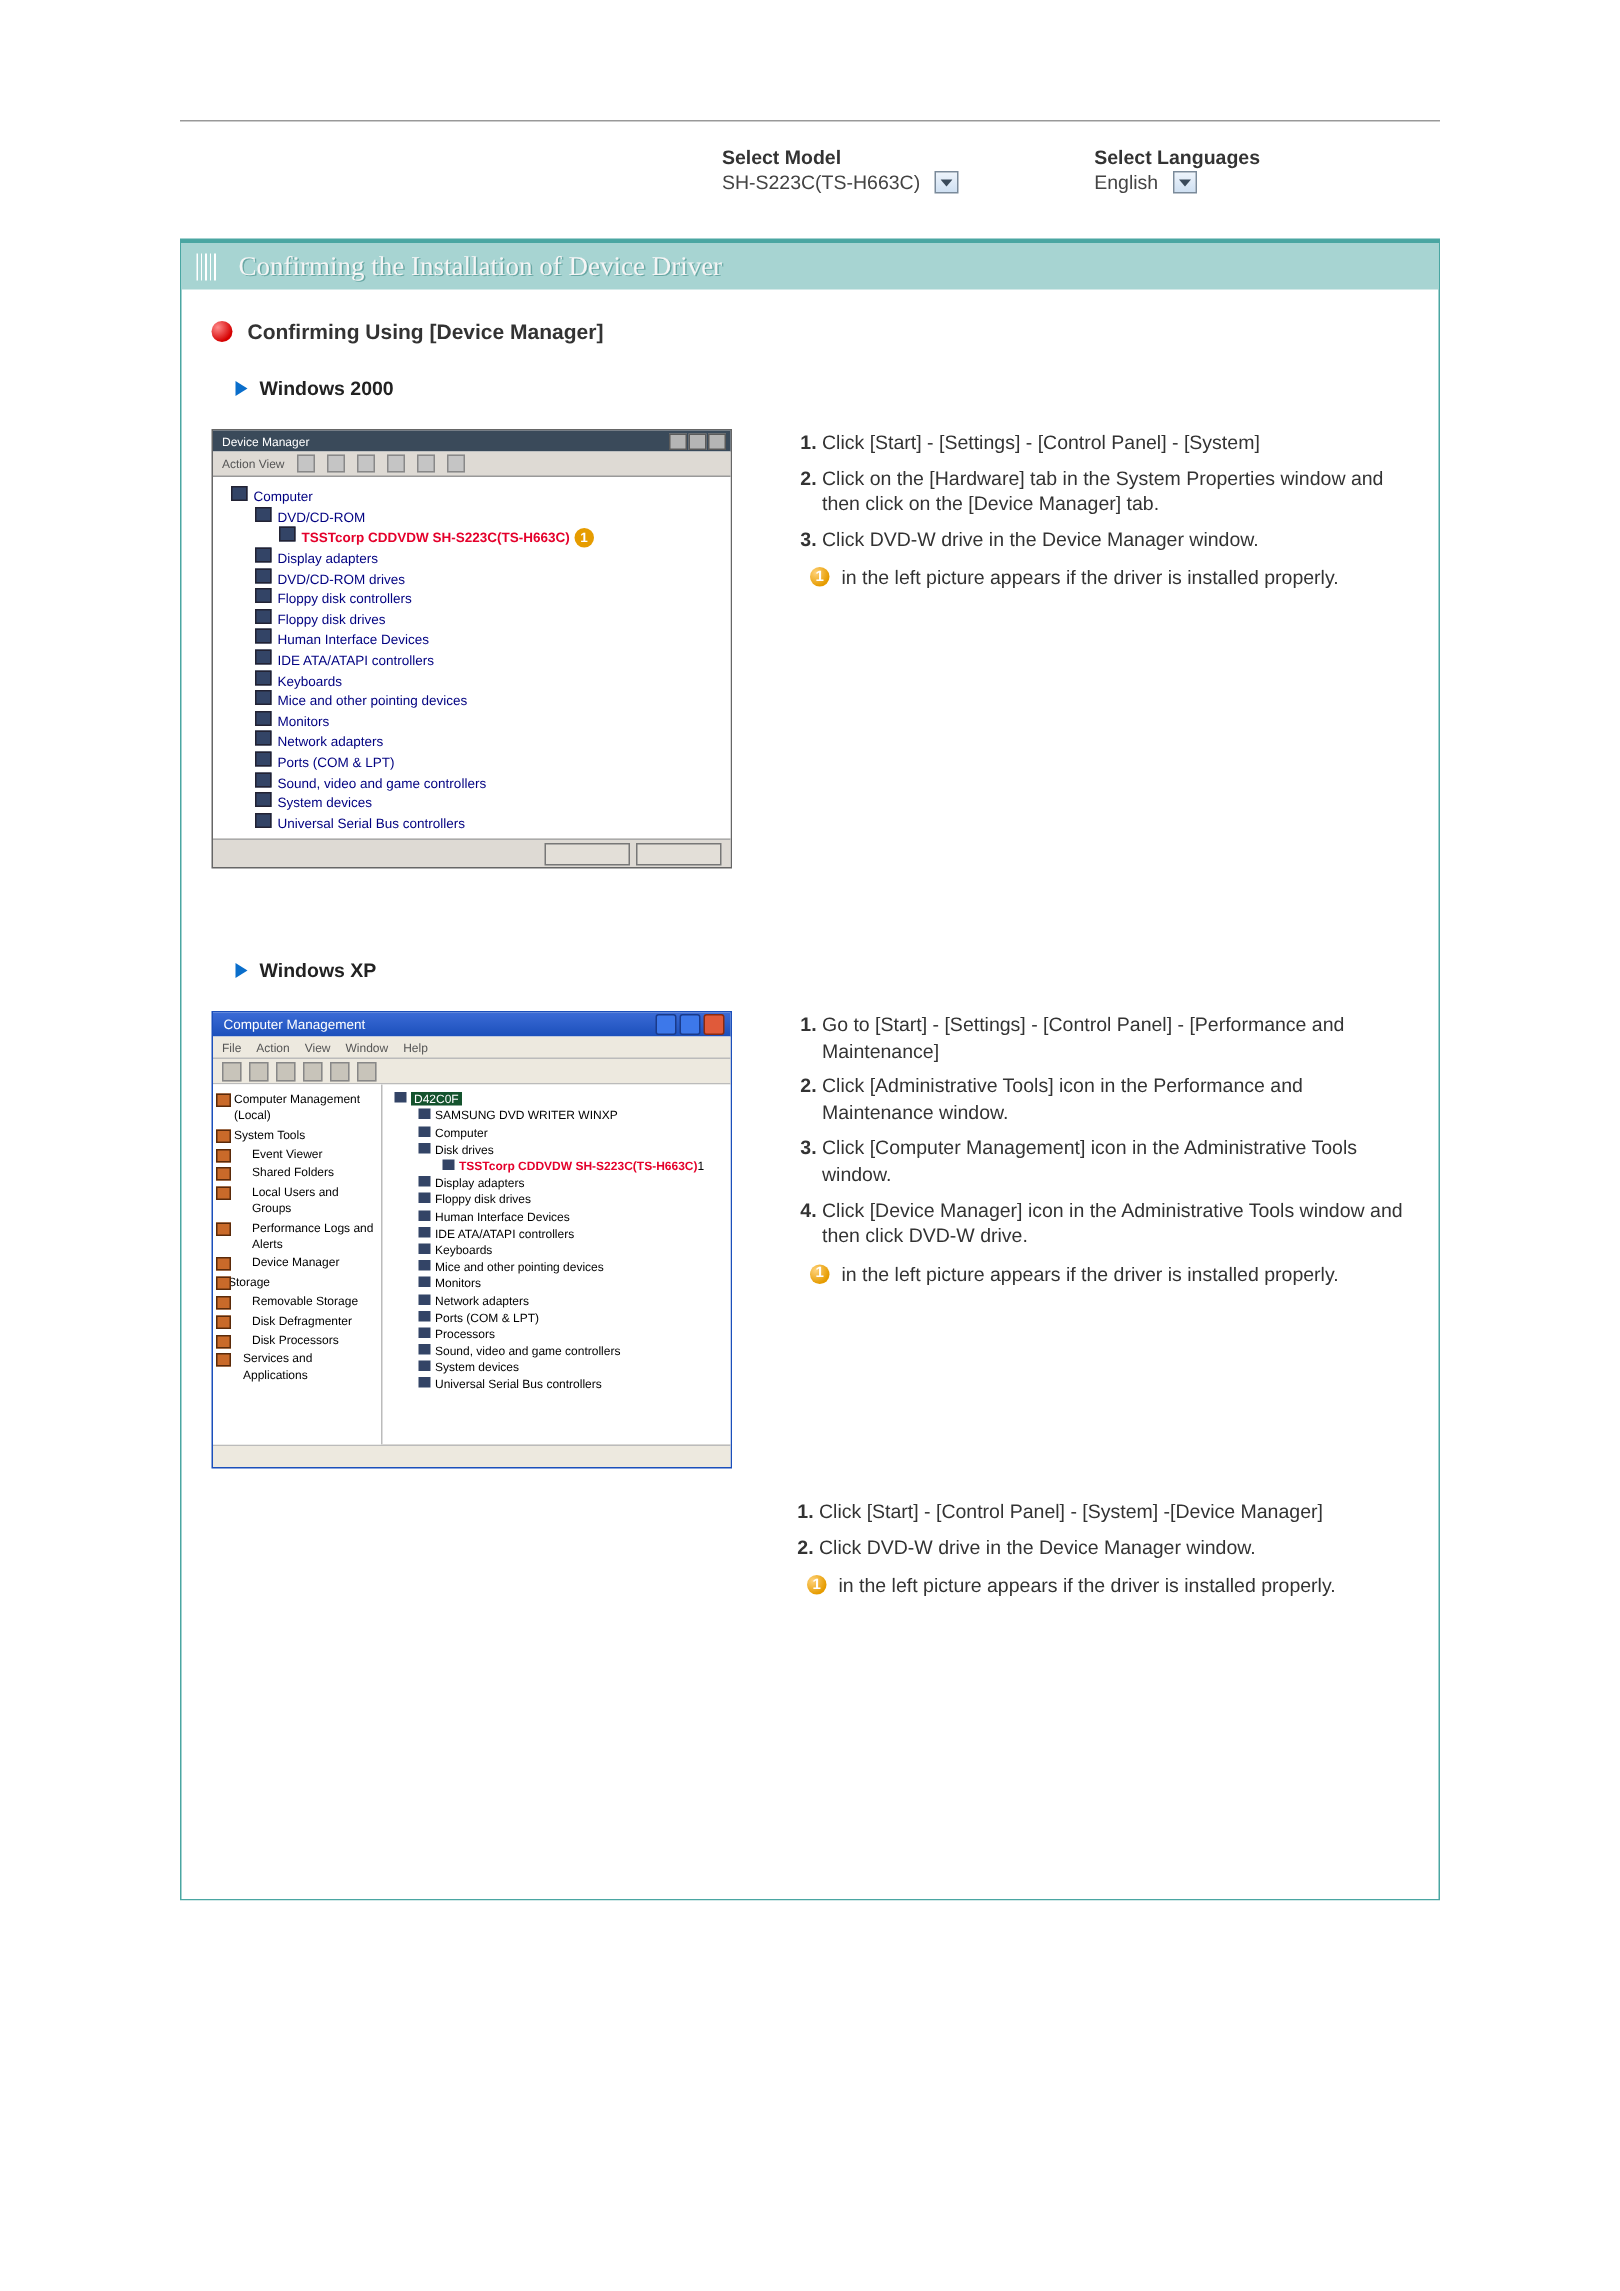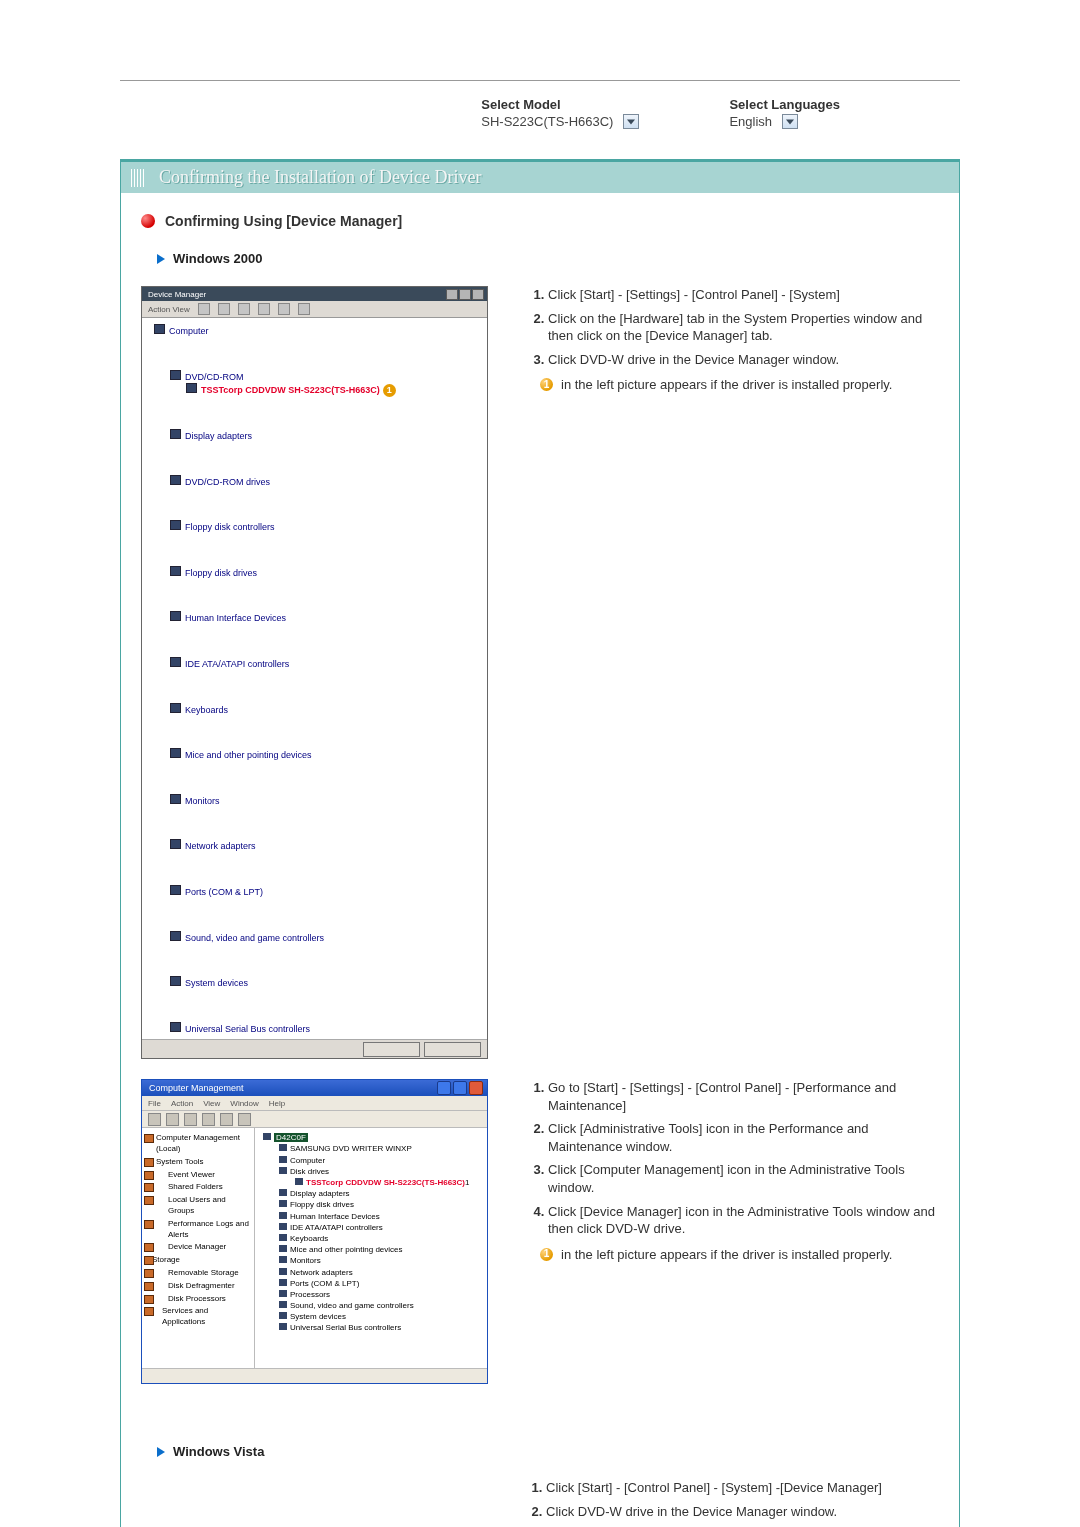--- a/index.html
+++ b/index.html
@@ -143,21 +143,21 @@
   }
   .tree {
     background: #fff;
     font-size: 9px;
     color: #010180;
     padding: 6px 4px 4px 8px;
     line-height: 1.4;
     min-height: 195px;
   }
   .tree .lvl1 { margin-left: 4px; }
-  .tree .lvl2 { margin-left: 20px; margin-top: 32px; }
+  .tree .lvl2 { margin-left: 20px; }
   .tree .lvl3 { margin-left: 36px; }
   .tree .ic {
     display: inline-block;
     width: 9px; height: 8px;
     background: #346;
     margin-right: 4px;
     border: 1px solid #223;
   }
   .tree .highlight {
     color: #e4002b;
@@ -420,20 +420,24 @@
           <li><span>Click on the [Hardware] tab in the System Properties window and then click on the [Device Manager] tab.</span></li>
           <li><span>Click DVD-W drive in the Device Manager window.</span></li>
         </ol>
         <div class="proper">
           <span class="orb">1</span>
           <span> in the left picture appears if the driver is installed properly.</span>
         </div>
       </div>
     </div>
 
+    <div class="sub-row" style="margin-top:60px">
+      <div class="blue-arrow"></div>
+      <div class="sub-title">Windows XP</div>
+    </div>
 
     <div class="two-col">
       <div class="shot shot-xp">
         <div class="xp-tb">
           <span>Computer Management</span>
           <div class="xp-ctrl">
             <div class="xp-min"></div>
             <div class="xp-max"></div>
             <div class="xp-close"></div>
           </div>
@@ -499,24 +503,20 @@
           <li><span>Click [Computer Management] icon in the Administrative Tools window.</span></li>
           <li><span>Click [Device Manager] icon in the Administrative Tools window and then click DVD-W drive.</span></li>
         </ol>
         <div class="proper">
           <span class="orb">1</span>
           <span> in the left picture appears if the driver is installed properly.</span>
         </div>
       </div>
     </div>
 
-    <div class="sub-row" style="margin-top:60px">
-      <div class="blue-arrow"></div>
-      <div class="sub-title">Windows Vista</div>
-    </div>
 
     <div class="two-col">
       <div class="shot"></div>
       <div class="instr">
         <ol>
           <li><span>Click [Start] - [Control Panel] - [System] -[Device Manager]</span></li>
           <li><span>Click DVD-W drive in the Device Manager window.</span></li>
         </ol>
         <div class="proper">
           <span class="orb">1</span>

